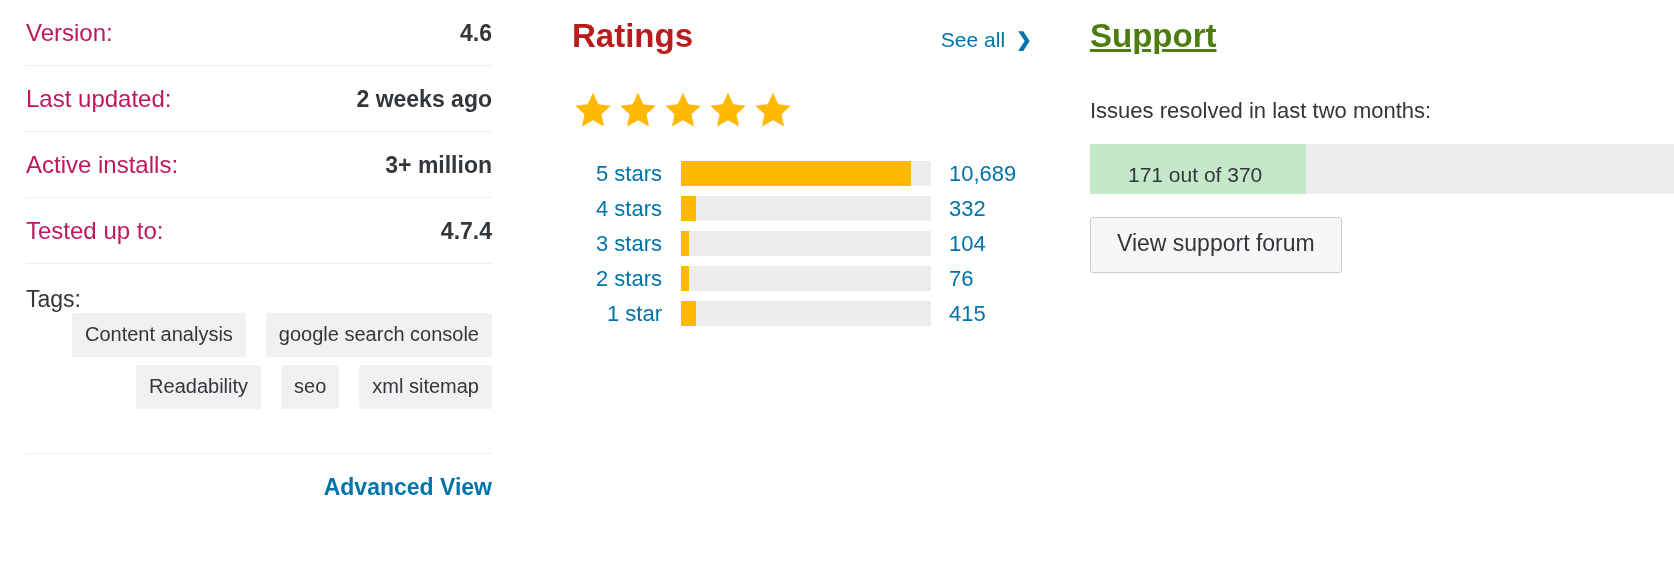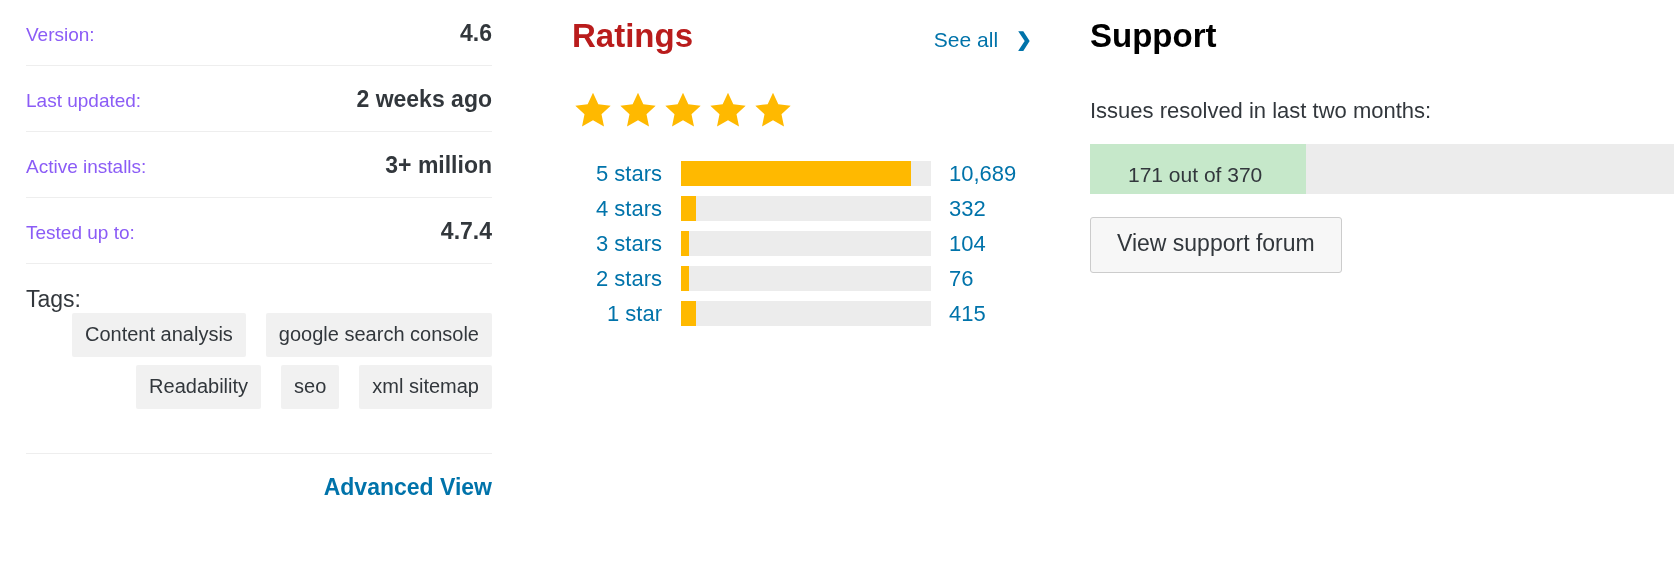--- a/index.html
+++ b/index.html
@@ -26,22 +26,22 @@
   .meta-row {
     display: flex;
     align-items: baseline;
     justify-content: space-between;
     height: 66px;
     border-bottom: 1px solid #eeeeee;
     padding: 0;
   }
   .meta-row:first-child { height: 66px; }
   .meta-label {
-    font-size: 19px;
-    color: #8b5cf6;
+    font-size: 24px;
+    color: #be185d;
     line-height: 66px;
     white-space: nowrap;
   }
   .meta-value {
     font-size: 23px;
     color: #32373c;
     font-weight: bold;
     line-height: 66px;
     white-space: nowrap;
     text-align: right;
@@ -114,21 +114,21 @@
     line-height: 72px;
   }
   .see-all {
     font-size: 21px;
     color: #0073aa;
     text-decoration: none;
     cursor: pointer;
     white-space: nowrap;
     display: inline-flex;
     align-items: center;
-    gap: 18px;
+    gap: 11px;
   }
   .see-all .chev {
     font-size: 19px;
     font-weight: bold;
     line-height: 1;
     transform: translateY(-1px);
   }
 
   .stars {
     margin-top: 14px;
@@ -179,24 +179,25 @@
 
   
   .col-support {
     position: absolute;
     left: 1090px; top: 0;
     width: 584px;
   }
   .support-title {
     font-size: 33px;
     font-weight: bold;
-    color: #000000;
+    color: #4d7c0f;
     margin: 0;
     line-height: 72px;
     height: 72px;
+    text-decoration: underline;
   }
   .support-sub {
     font-size: 22px;
     color: #32373c;
     margin-top: 26px;
     line-height: 1.2;
   }
   .support-bar {
     position: relative;
     margin-top: 20px;

